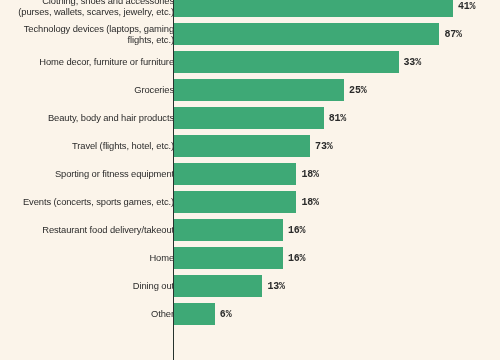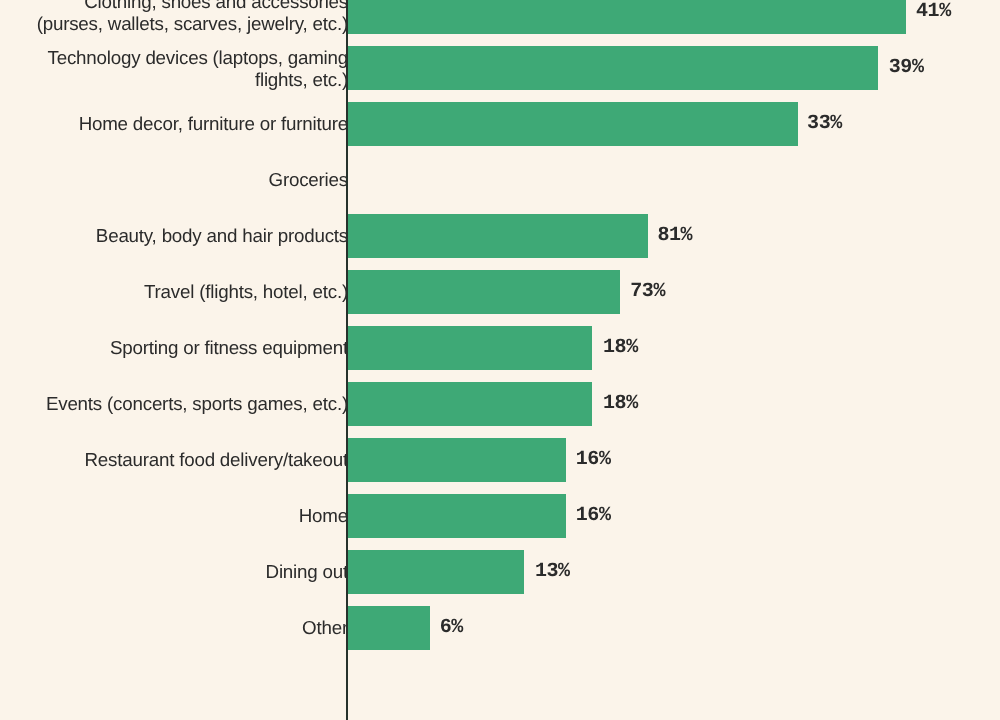--- a/index.html
+++ b/index.html
@@ -99,32 +99,36 @@
         <div class="bar-track">
           <div class="bar-fill" style="width: 279px; background: rgb(62, 169, 118);"></div>
           <div class="bar-value">41%</div>
         </div>
       </div>
       <div class="bar-row">
         <div class="row-label">Technology devices (laptops, gaming
 flights, etc.)</div>
         <div class="bar-track">
           <div class="bar-fill" style="width: 265.39px; background: rgb(62, 169, 118);"></div>
-          <div class="bar-value">39%</div>
+          <div class="bar-value">87%</div>
         </div>
       </div>
       <div class="bar-row">
         <div class="row-label">Home decor, furniture or furniture</div>
         <div class="bar-track">
           <div class="bar-fill" style="width: 224.56px; background: rgb(62, 169, 118);"></div>
           <div class="bar-value">33%</div>
         </div>
       </div>
       <div class="bar-row">
         <div class="row-label">Groceries</div>
+        <div class="bar-track">
+          <div class="bar-fill" style="width: 170.12px; background: rgb(62, 169, 118);"></div>
+          <div class="bar-value">25%</div>
+        </div>
       </div>
       <div class="bar-row">
         <div class="row-label">Beauty, body and hair products</div>
         <div class="bar-track">
           <div class="bar-fill" style="width: 149.71px; background: rgb(62, 169, 118);"></div>
           <div class="bar-value">81%</div>
         </div>
       </div>
       <div class="bar-row">
         <div class="row-label">Travel (flights, hotel, etc.)</div>

